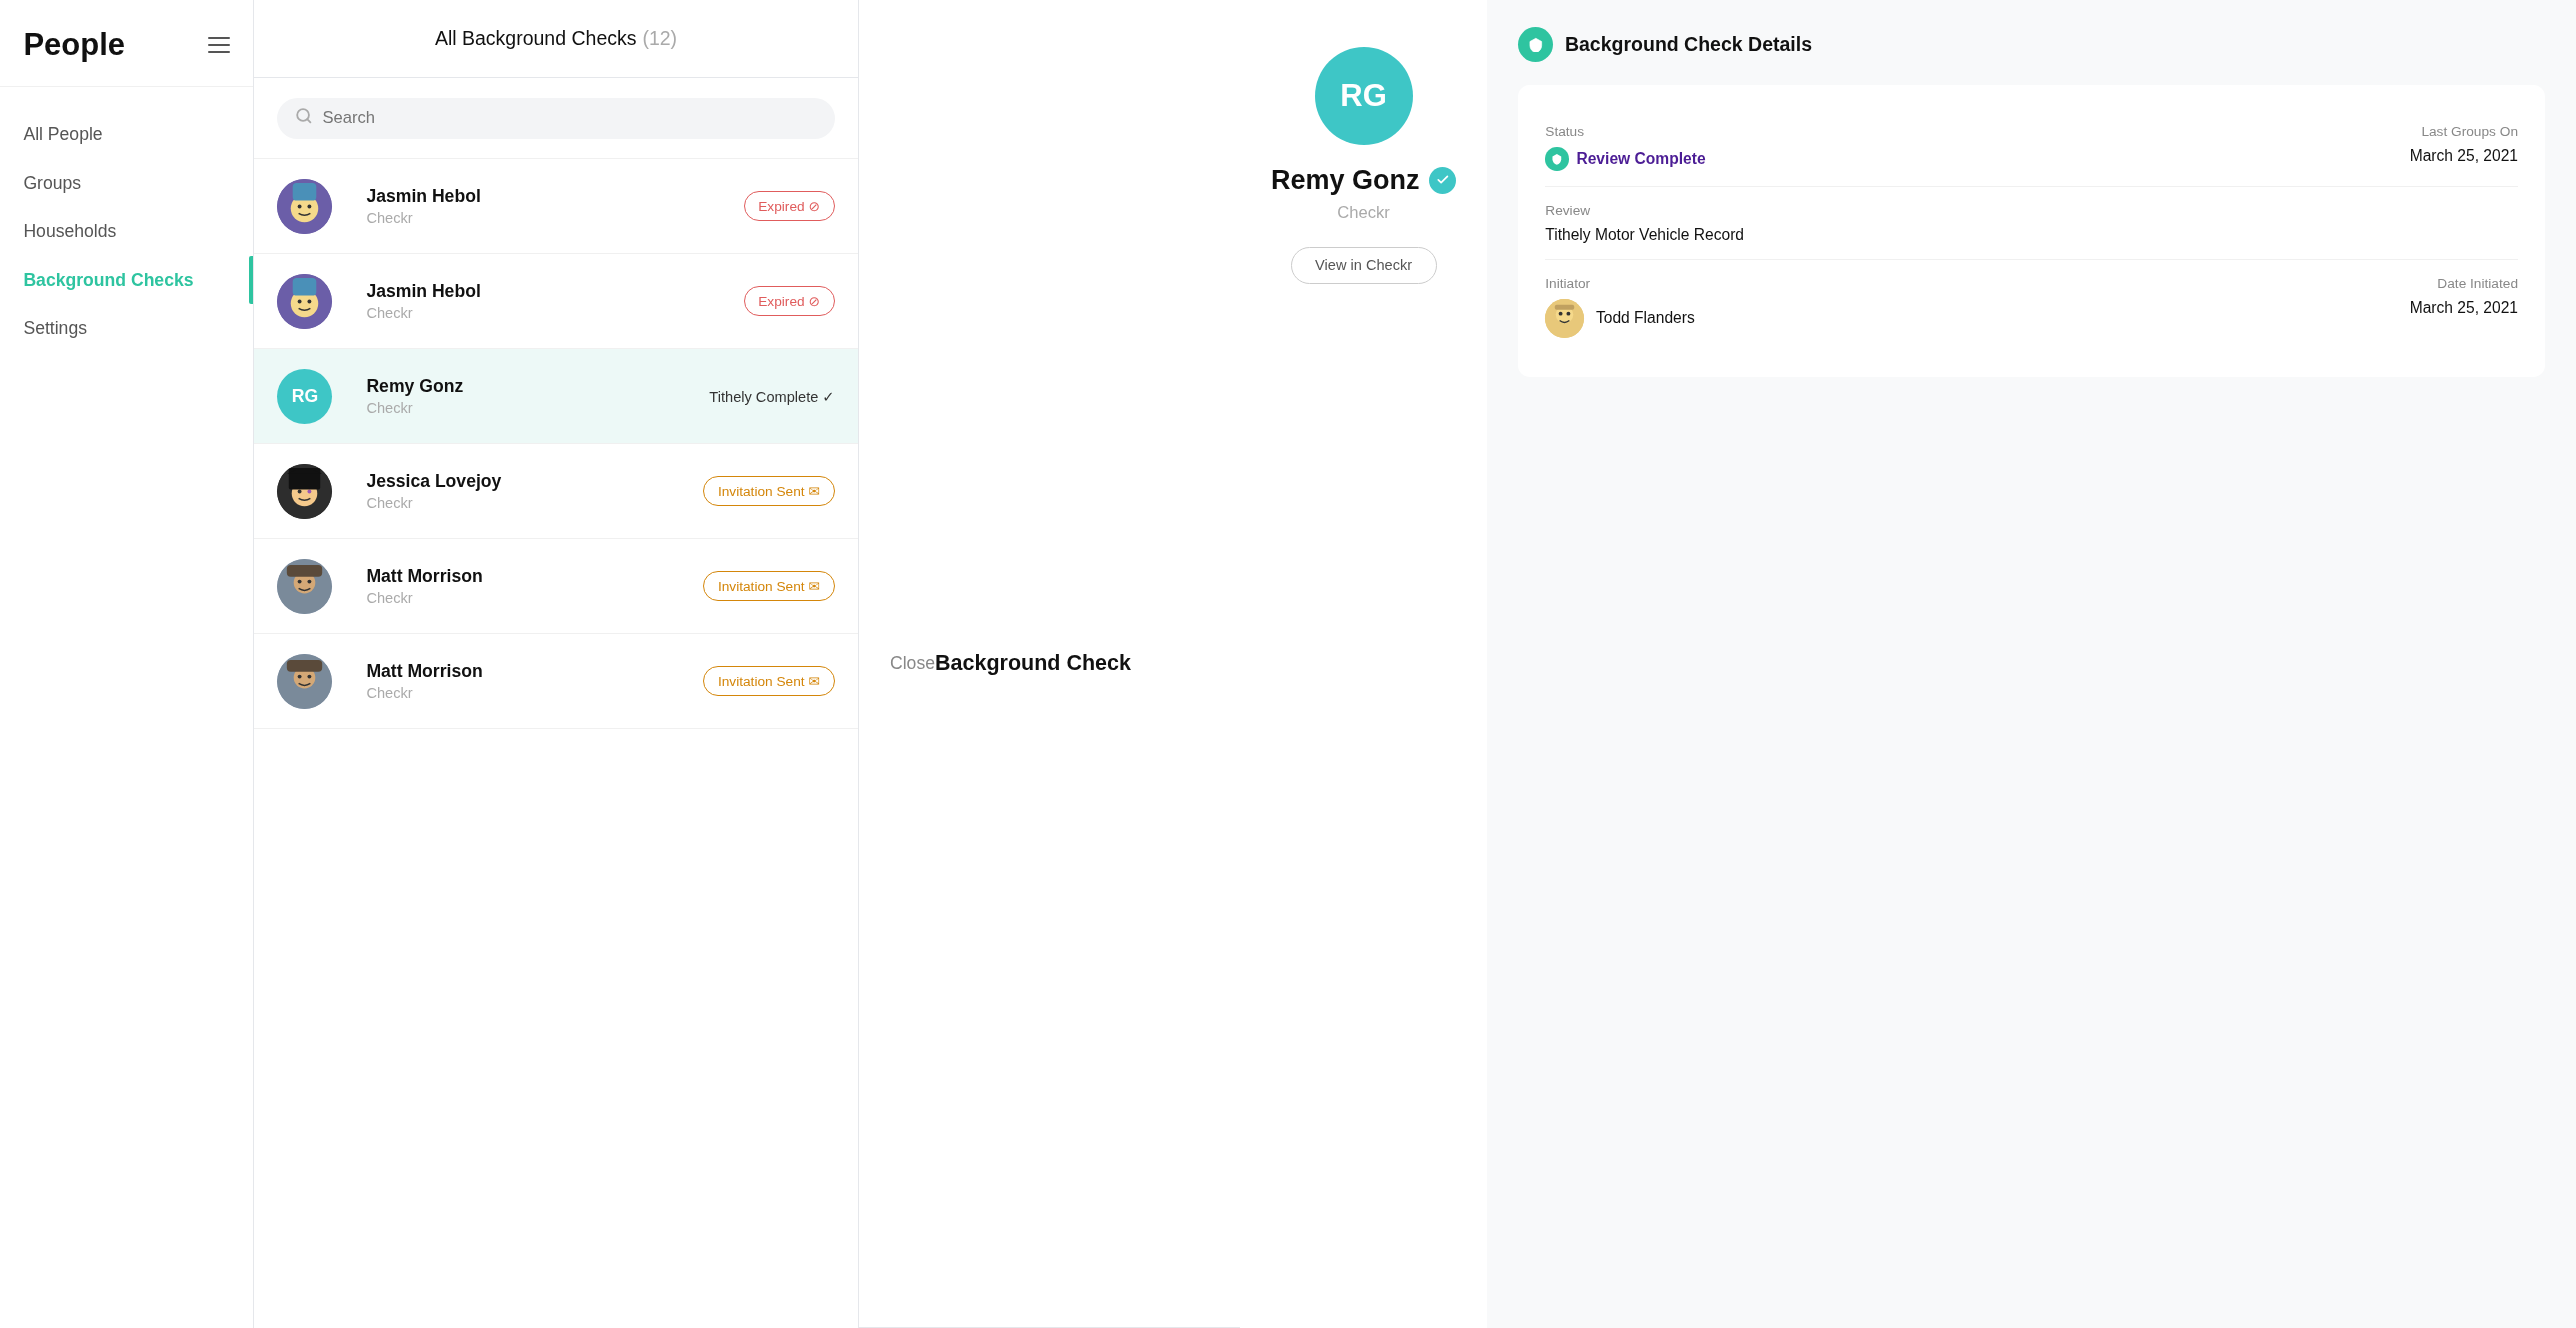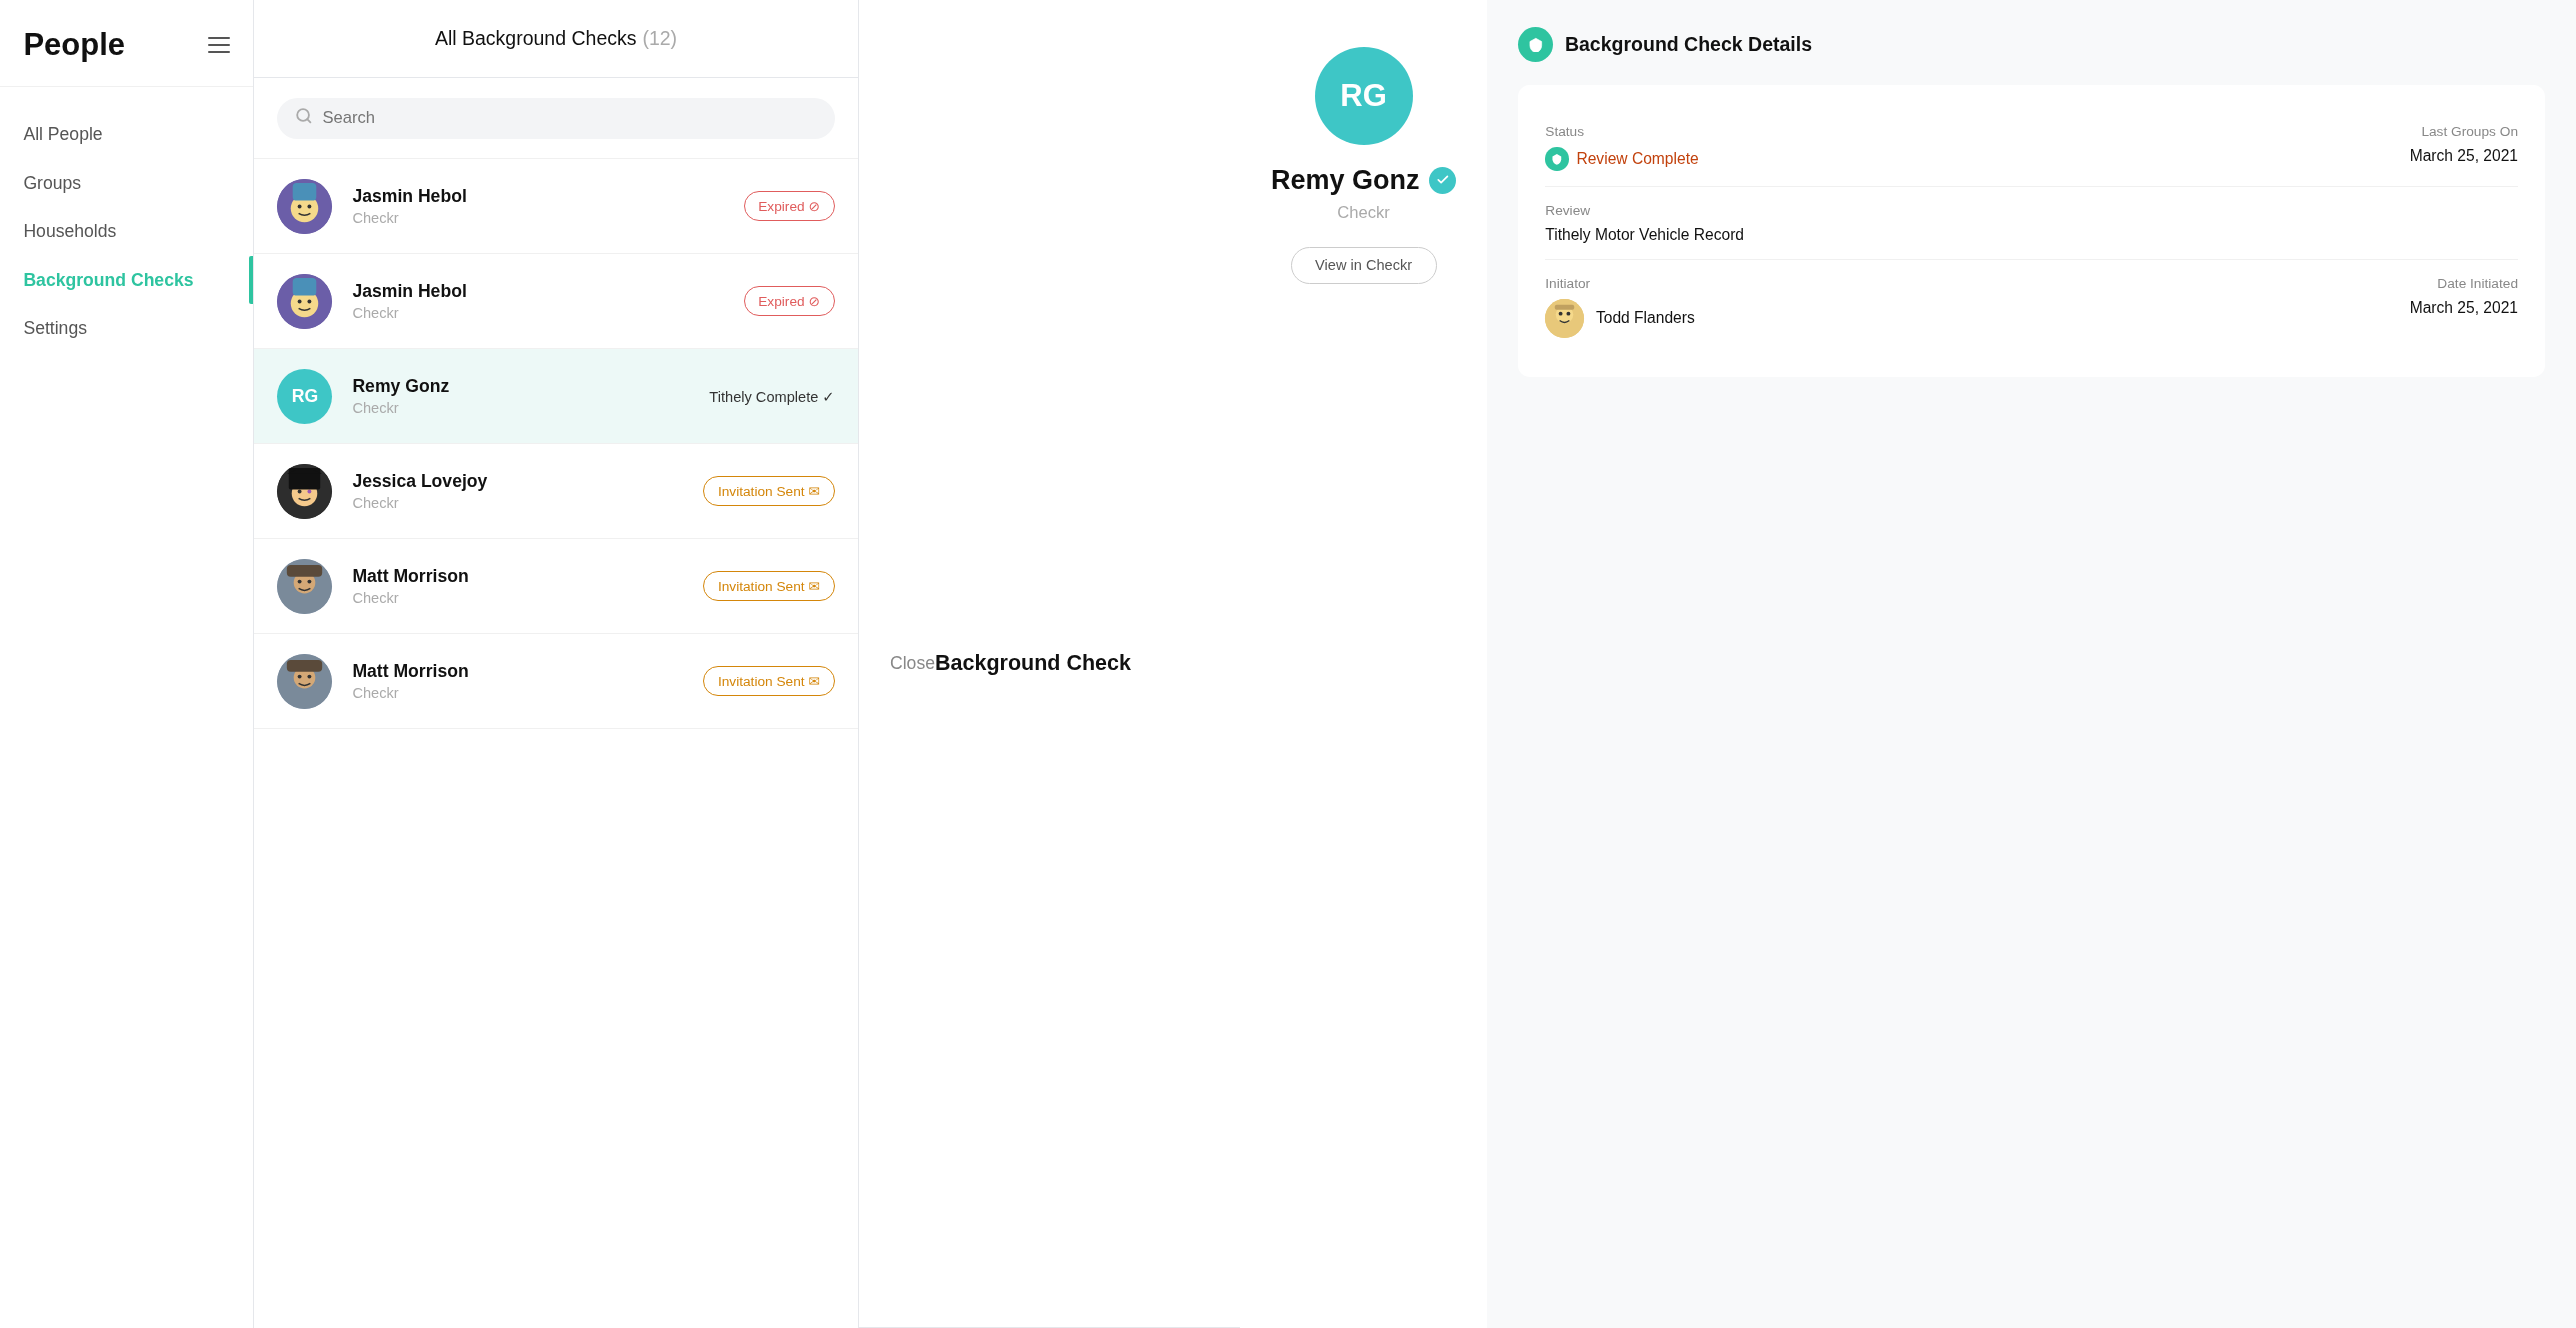--- a/index.html
+++ b/index.html
@@ -120,21 +120,21 @@
     .people-list {
       flex: 1;
       overflow-y: auto;
     }
     .person-item {
       display: flex;
       align-items: center;
       padding: 19.5px 23.4px;
       border-bottom: 1px solid #f0f0f0;
       cursor: pointer;
-      gap: 20px;
+      gap: 34px;
       background: #fff;
     }
     .person-item.selected { background: #edf9f7; }
     .avatar {
       width: 55px;
       height: 55px;
       border-radius: 50%;
       overflow: hidden;
       flex-shrink: 0;
       display: flex;
@@ -318,22 +318,22 @@
       width: 23.4px;
       height: 23.4px;
       background: #2ec4a0;
       border-radius: 50%;
       display: flex;
       align-items: center;
       justify-content: center;
     }
     .status-text-teal {
       font-size: 15.6px;
-      color: #c2410c;
-      font-weight: 400;
+      color: #4c1d95;
+      font-weight: 700;
     }
     .initiator-row {
       display: flex;
       align-items: center;
       gap: 11.7px;
     }
     .initiator-avatar {
       width: 39px;
       height: 39px;
       border-radius: 50%;

